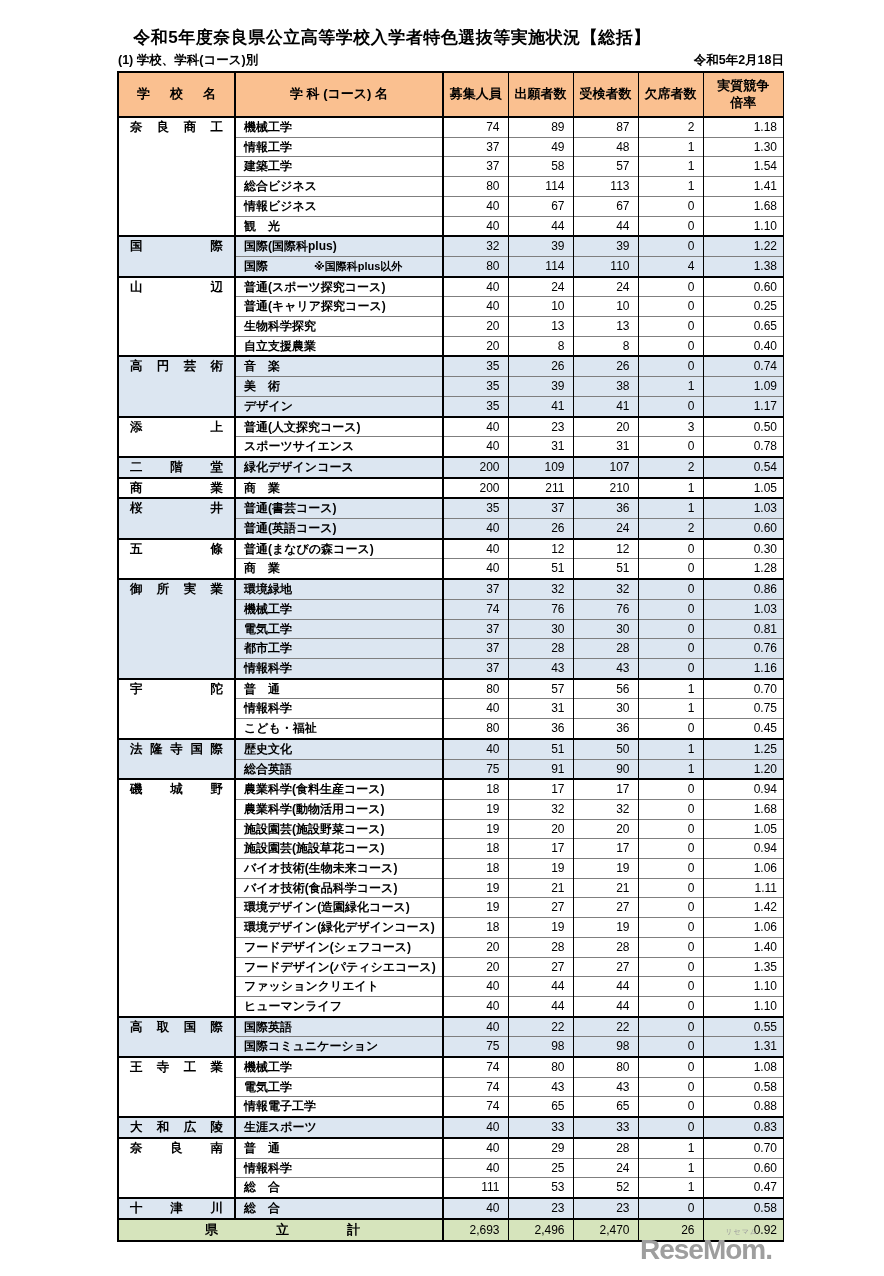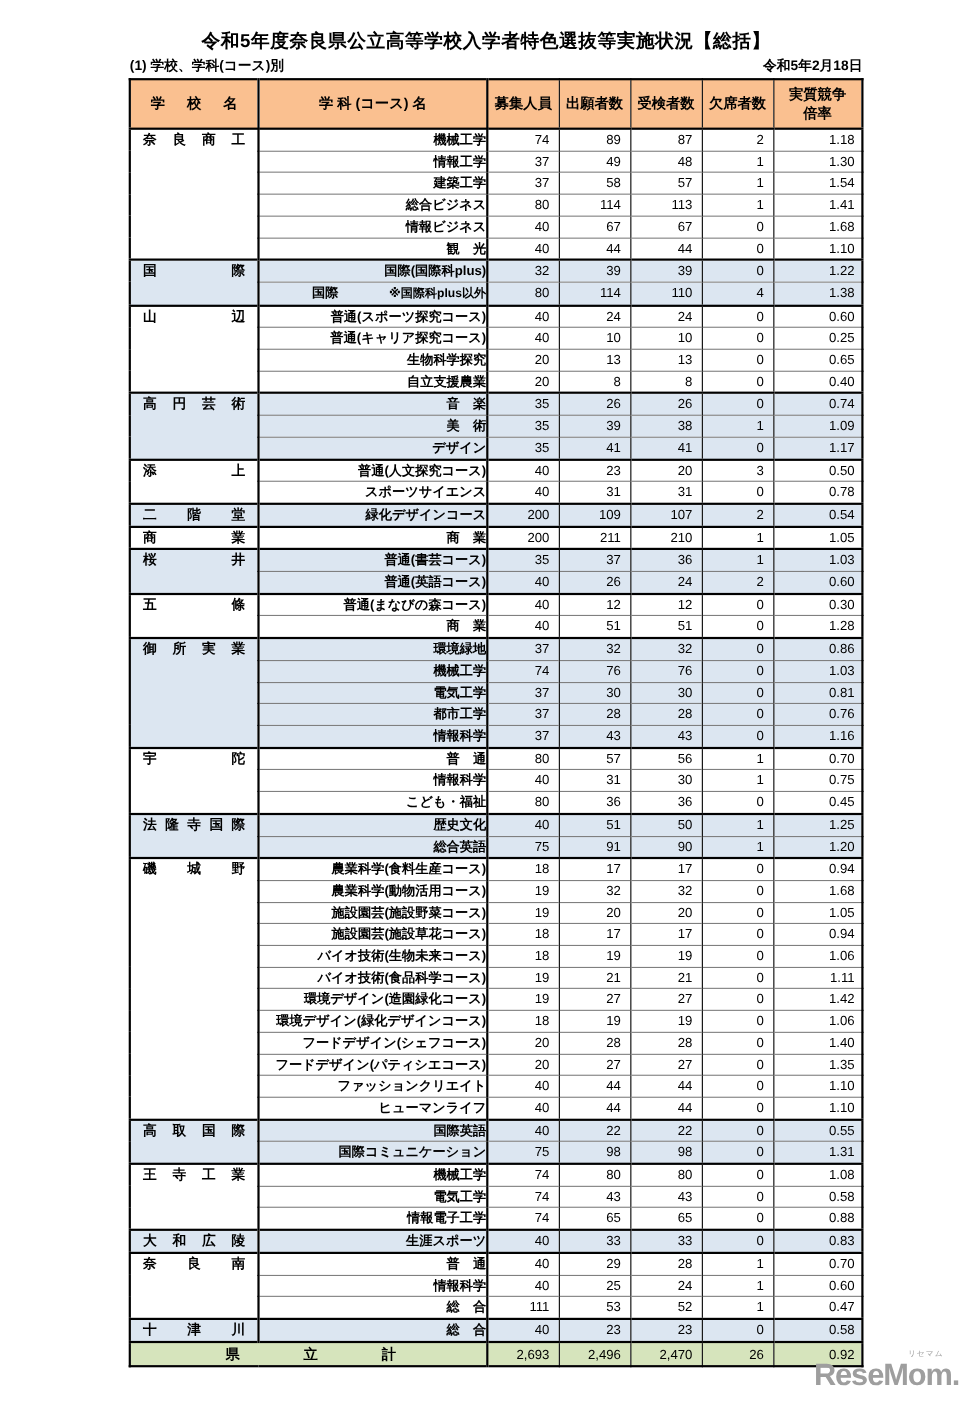--- a/index.html
+++ b/index.html
@@ -6,41 +6,41 @@
     --header-bg:#FAC090;
     --alt-bg:#DCE6F1;
     --total-bg:#D6E4BC;
     --border:#000000;
     --sep:#7f7f7f;
     --wm:#9E9E9E;
   }
   *{box-sizing:border-box;margin:0;padding:0;}
   html,body{background:#fff;}
   body{font-family:"Liberation Sans","DejaVu Sans",sans-serif;color:#000;}
-  .page{position:relative;width:884px;height:1276px;background:#fff;overflow:hidden;}
+  .page{position:relative;width:784px;height:1276px;background:#fff;overflow:hidden;}
   .doc-title{padding-top:26px;text-align:center;font-size:17px;font-weight:bold;letter-spacing:.5px;}
   .section-line{margin:13px 0 0 118px;font-size:13.5px;font-weight:bold;}
   .subheader-row{display:flex;justify-content:space-between;align-items:center;
     width:666px;margin:3px 0 2px 118px;font-size:12.5px;font-weight:bold;}
   table.results{border-collapse:collapse;table-layout:fixed;width:668px;margin-left:117px;
     border:2.5px solid var(--border);font-size:12px;}
   th,td{overflow:hidden;}
   thead th{background:var(--header-bg);height:45px;vertical-align:middle;text-align:center;
     font-size:13px;font-weight:bold;border:1px solid var(--border);border-bottom:2px solid var(--border);
     white-space:pre-line;line-height:1.25;}
   tbody td{height:18.7px;line-height:18.7px;border-left:1px solid var(--border);border-right:1px solid var(--border);
     padding:0;font-size:12px;}
   .c-school{border-right:2px solid var(--border) !important;}
   .c-dept{border-right:2px solid var(--border) !important;}
   tr.g-first td{border-top:2px solid var(--border);}
   tr.r-in td{border-top:1px solid var(--sep);}
   td.school-cell{vertical-align:top;font-weight:bold;font-size:12.5px;padding:0 11px;}
   .spread{display:flex;justify-content:space-between;width:100%;}
   th .spread{padding:0 18px;}
-  td.dept-cell{padding-left:8px;font-weight:bold;text-align:right;white-space:nowrap;}
+  td.dept-cell{padding-left:8px;font-weight:bold;text-align:left;white-space:nowrap;}
   td.num-cell{text-align:right;padding-right:8px;font-weight:normal;}
   td.ratio-cell{text-align:right;padding-right:6px;font-weight:normal;}
   .dept-note{margin-left:46px;font-size:11px;}
   tr.g-blue td{background:var(--alt-bg);}
   tr.g-white td{background:#ffffff;}
   tr.total-row td{background:var(--total-bg);height:20px;line-height:20px;border-top:2.5px solid var(--border);}
   tr.total-row td.total-label-cell{font-weight:bold;font-size:13px;}
   .total-spread{display:flex;justify-content:space-between;padding:0 82px 0 86px;}
   .watermark{position:absolute;right:12px;bottom:12px;text-align:right;line-height:1;}
   .wm-ruby{display:block;font-size:7px;color:var(--wm);letter-spacing:1px;margin:0 14px 1px 0;text-align:right;}

